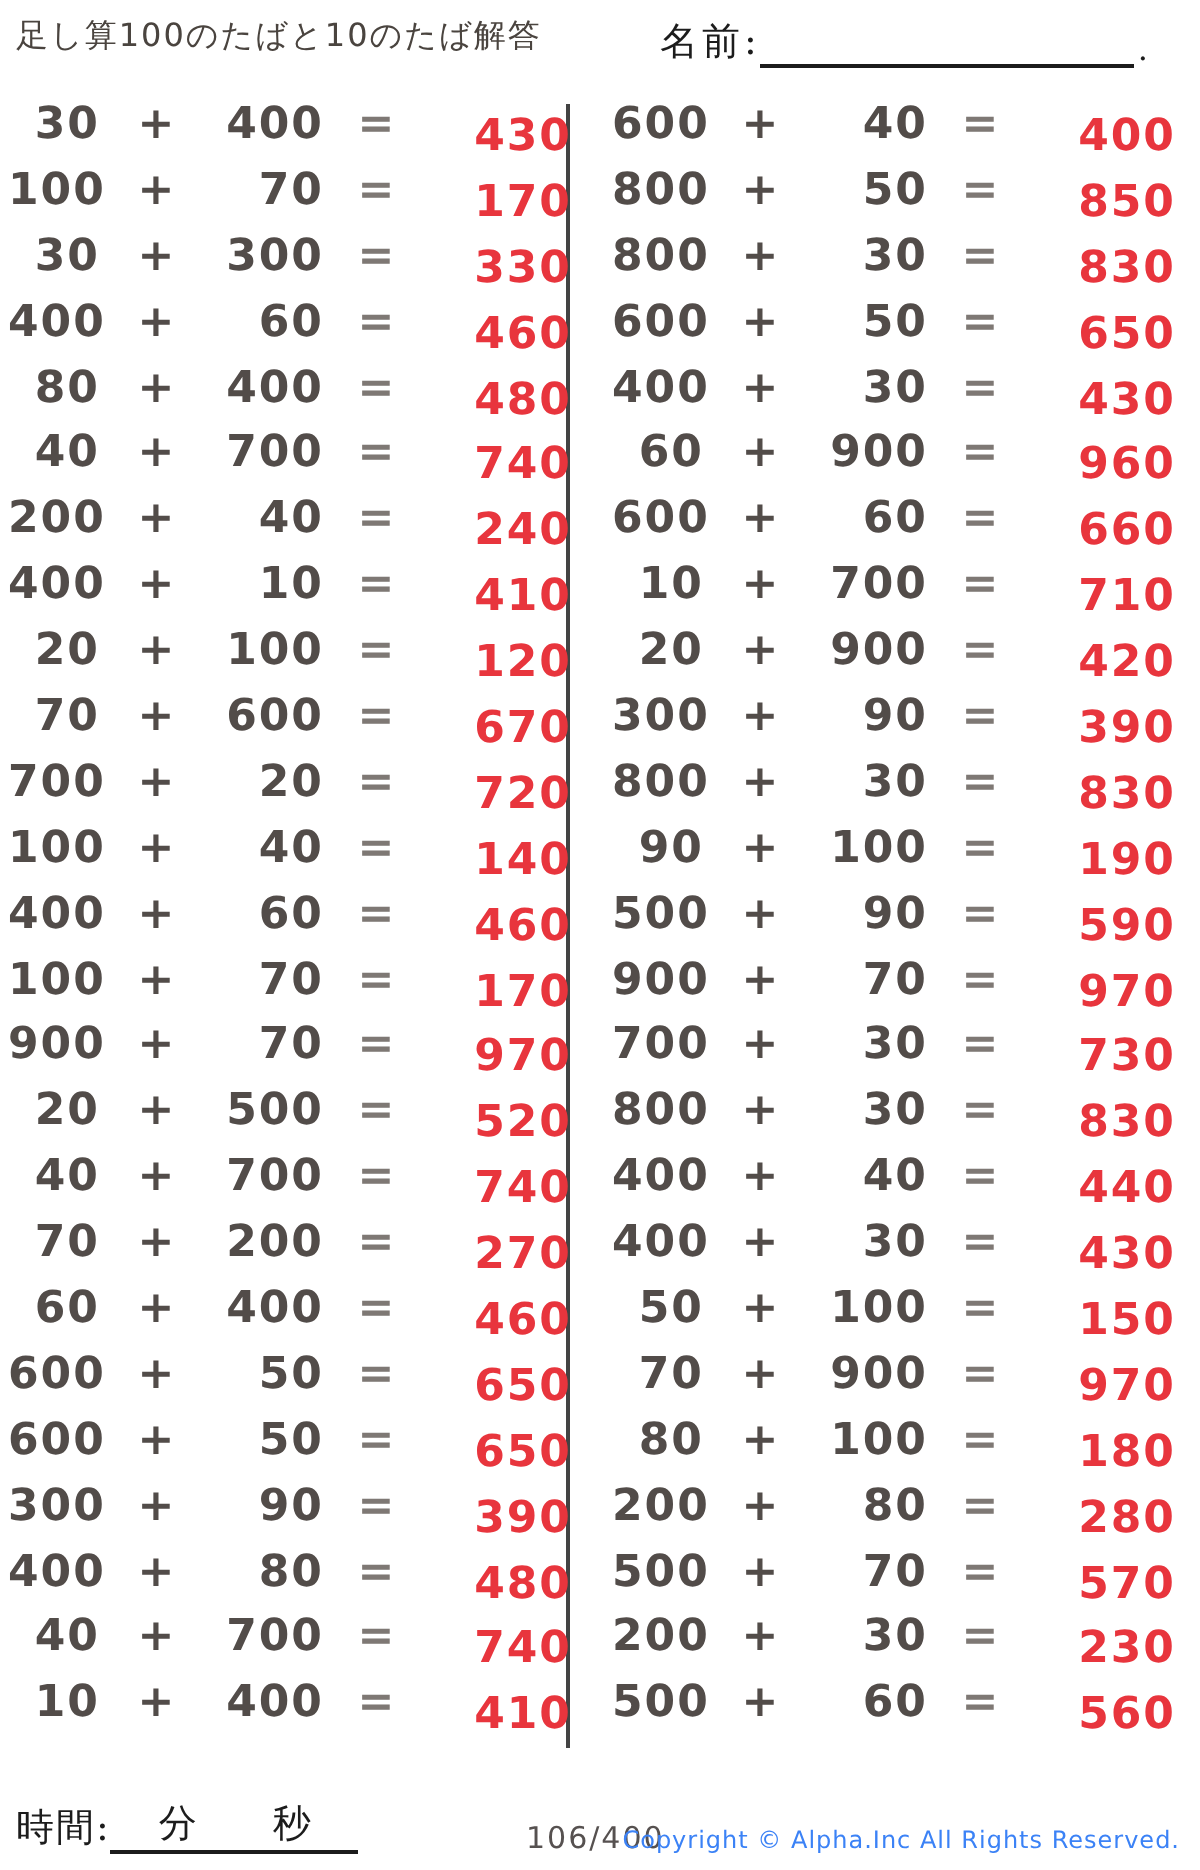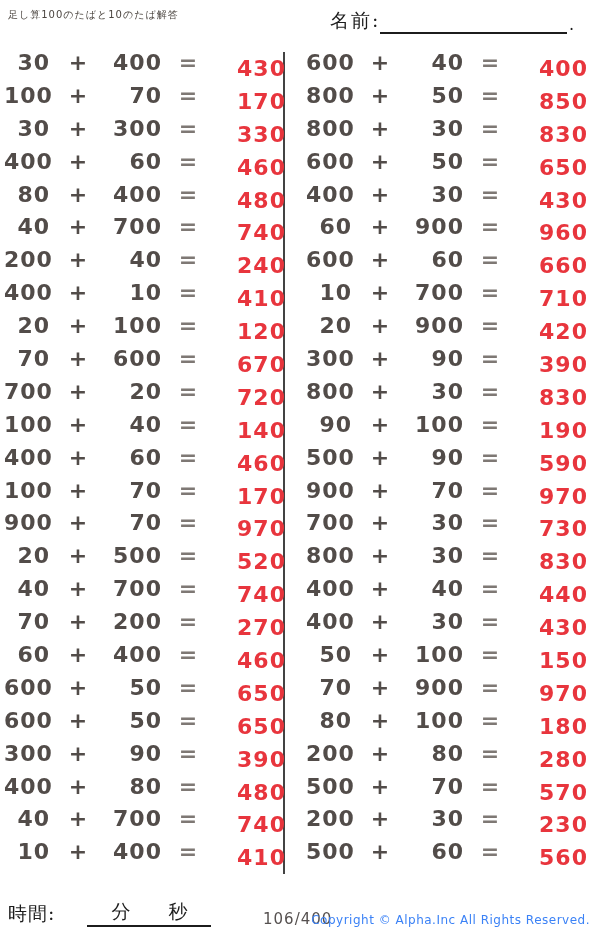--- a/index.html
+++ b/index.html
@@ -13,21 +13,21 @@
   body{
     position:relative;
     width:600px;height:935px;
     background:#ffffff;
     font-family:"DejaVu Sans","Liberation Sans",sans-serif;
     overflow:hidden;
   }
   
   .title{
     position:absolute;left:8px;top:8px;
-    font-size:10px;color:#4a443f;
+    font-size:16px;color:#4a443f;
     font-family:"DejaVu Sans","Liberation Sans",sans-serif;
     letter-spacing:1px;
   }
   .name-wrap{
     position:absolute;left:330px;top:8px;width:244px;
     display:flex;align-items:flex-end;
     font-family:"DejaVu Serif","Liberation Serif",serif;
     color:#1c1c1c;font-size:19px;text-align:right;
   }
   .name-label{white-space:nowrap;letter-spacing:2px;}
@@ -59,21 +59,21 @@
   .n{color:var(--problem-color);}
   .op{font-size:22px;text-align:center;color:var(--problem-color);}
   .eq{font-size:22px;text-align:center;color:var(--equals-color);}
   .ans{color:var(--answer-color);margin-top:12px;}
 
   
   .footer-time{
     position:absolute;left:8px;top:901px;
     display:flex;align-items:flex-end;
     font-family:"DejaVu Serif","Liberation Serif",serif;
-    font-size:19px;color:#1c1c1c;gap:32px;
+    font-size:19px;color:#1c1c1c;
   }
   .time-label{white-space:nowrap;letter-spacing:1px;}
   .time-line{
     display:inline-flex;justify-content:center;gap:38px;
     width:124px;height:26px;align-items:flex-end;
     border-bottom:2px solid #1c1c1c;
     padding-bottom:0px;
   }
   .page-number{
     position:absolute;left:263px;top:910px;

